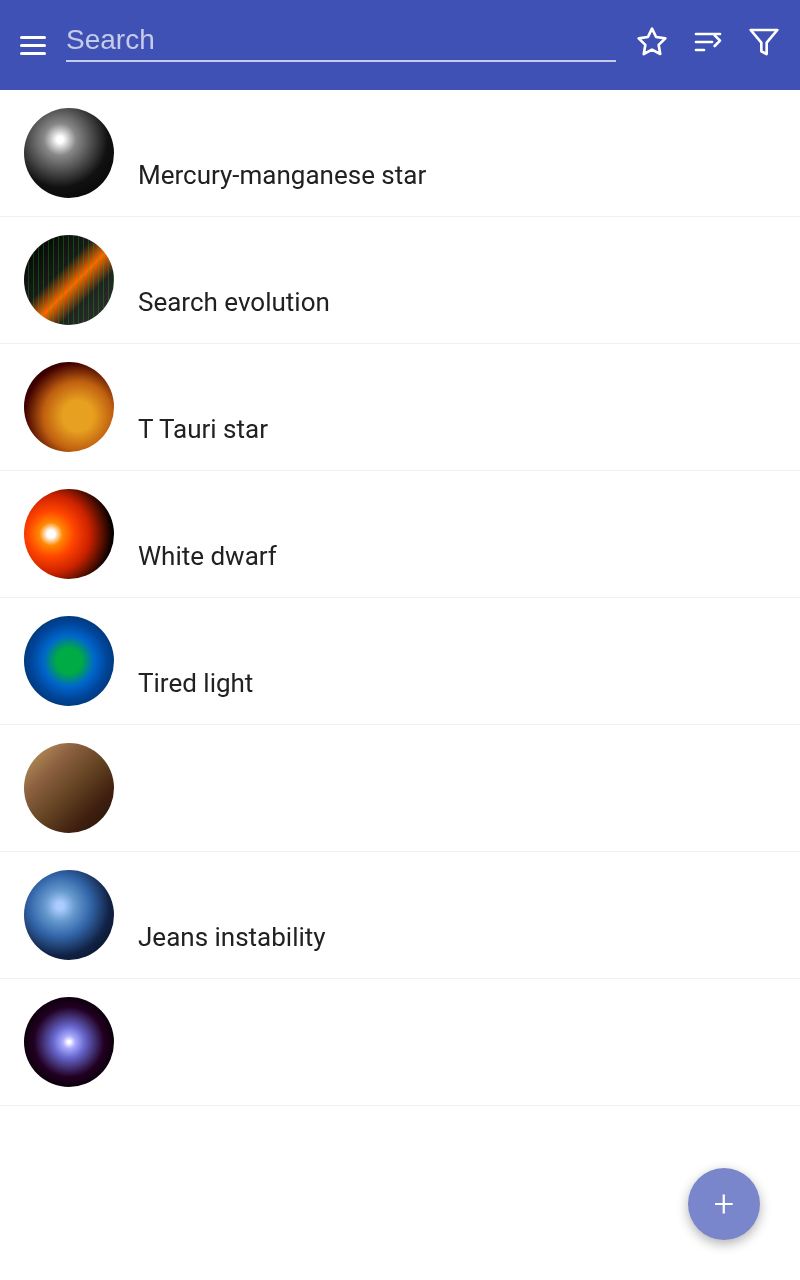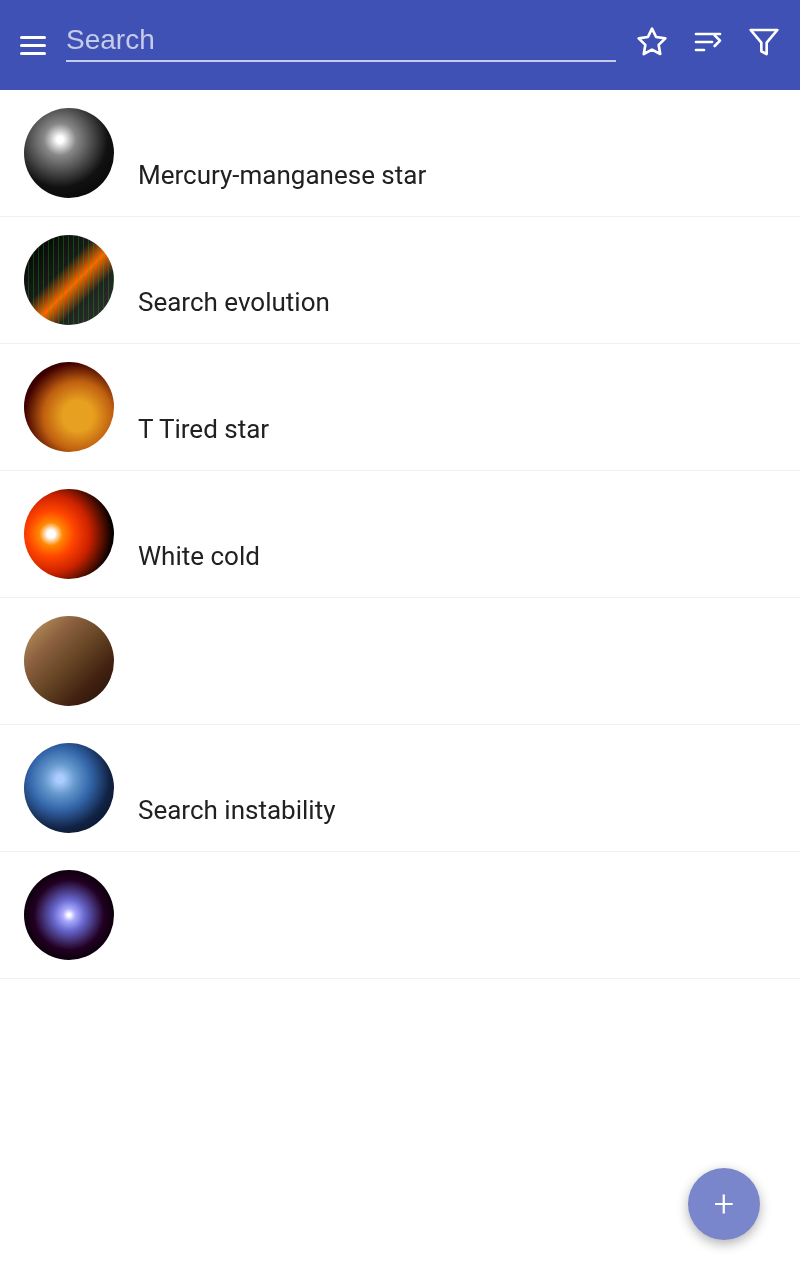--- a/index.html
+++ b/index.html
@@ -173,32 +173,36 @@
 <div class="list-item">
       <div class="item-thumbnail thumb-mercury"></div>
       <span class="item-label">Mercury-manganese star</span>
     </div>
     <div class="list-item">
       <div class="item-thumbnail thumb-stellar"></div>
       <span class="item-label">Search evolution</span>
     </div>
     <div class="list-item">
       <div class="item-thumbnail thumb-ttauri"></div>
-      <span class="item-label">T Tired star</span>
+      <span class="item-label">T Tauri star</span>
     </div>
     <div class="list-item">
       <div class="item-thumbnail thumb-whitedwarf"></div>
-      <span class="item-label">White cold</span>
+      <span class="item-label">White dwarf</span>
+    </div>
+    <div class="list-item">
+      <div class="item-thumbnail thumb-tiredlight"></div>
+      <span class="item-label">Tired light</span>
     </div>
     <div class="list-item">
       <div class="item-thumbnail thumb-hubble"></div>
     </div>
     <div class="list-item">
       <div class="item-thumbnail thumb-jeans"></div>
-      <span class="item-label">Search instability</span>
+      <span class="item-label">Jeans instability</span>
     </div>
     <div class="list-item">
       <div class="item-thumbnail thumb-galaxy"></div>
     </div>
   </div>
 
 <div class="fab">
   <span class="fab-plus">+</span>
 </div>
 

